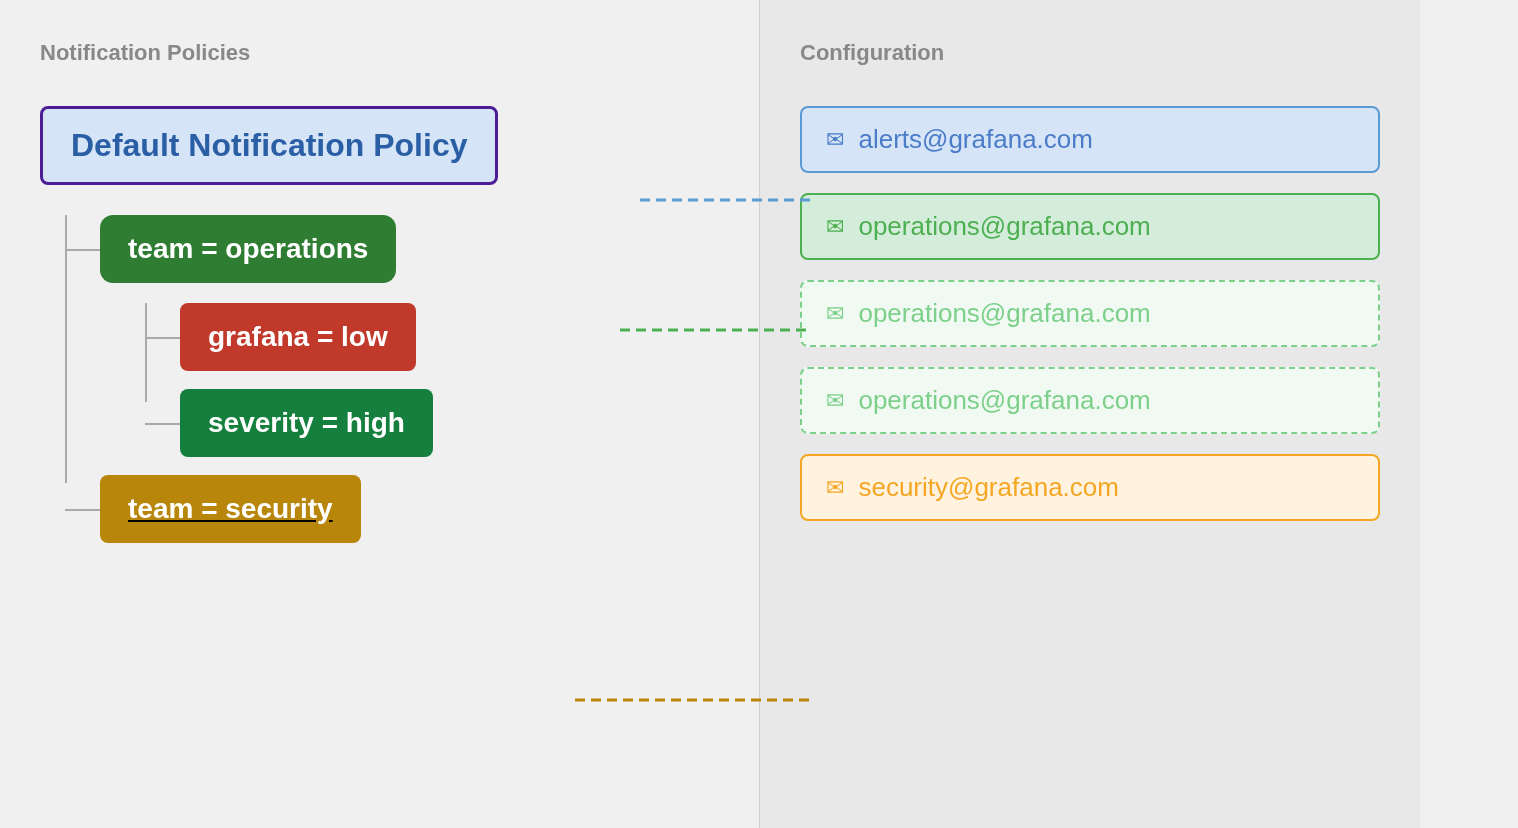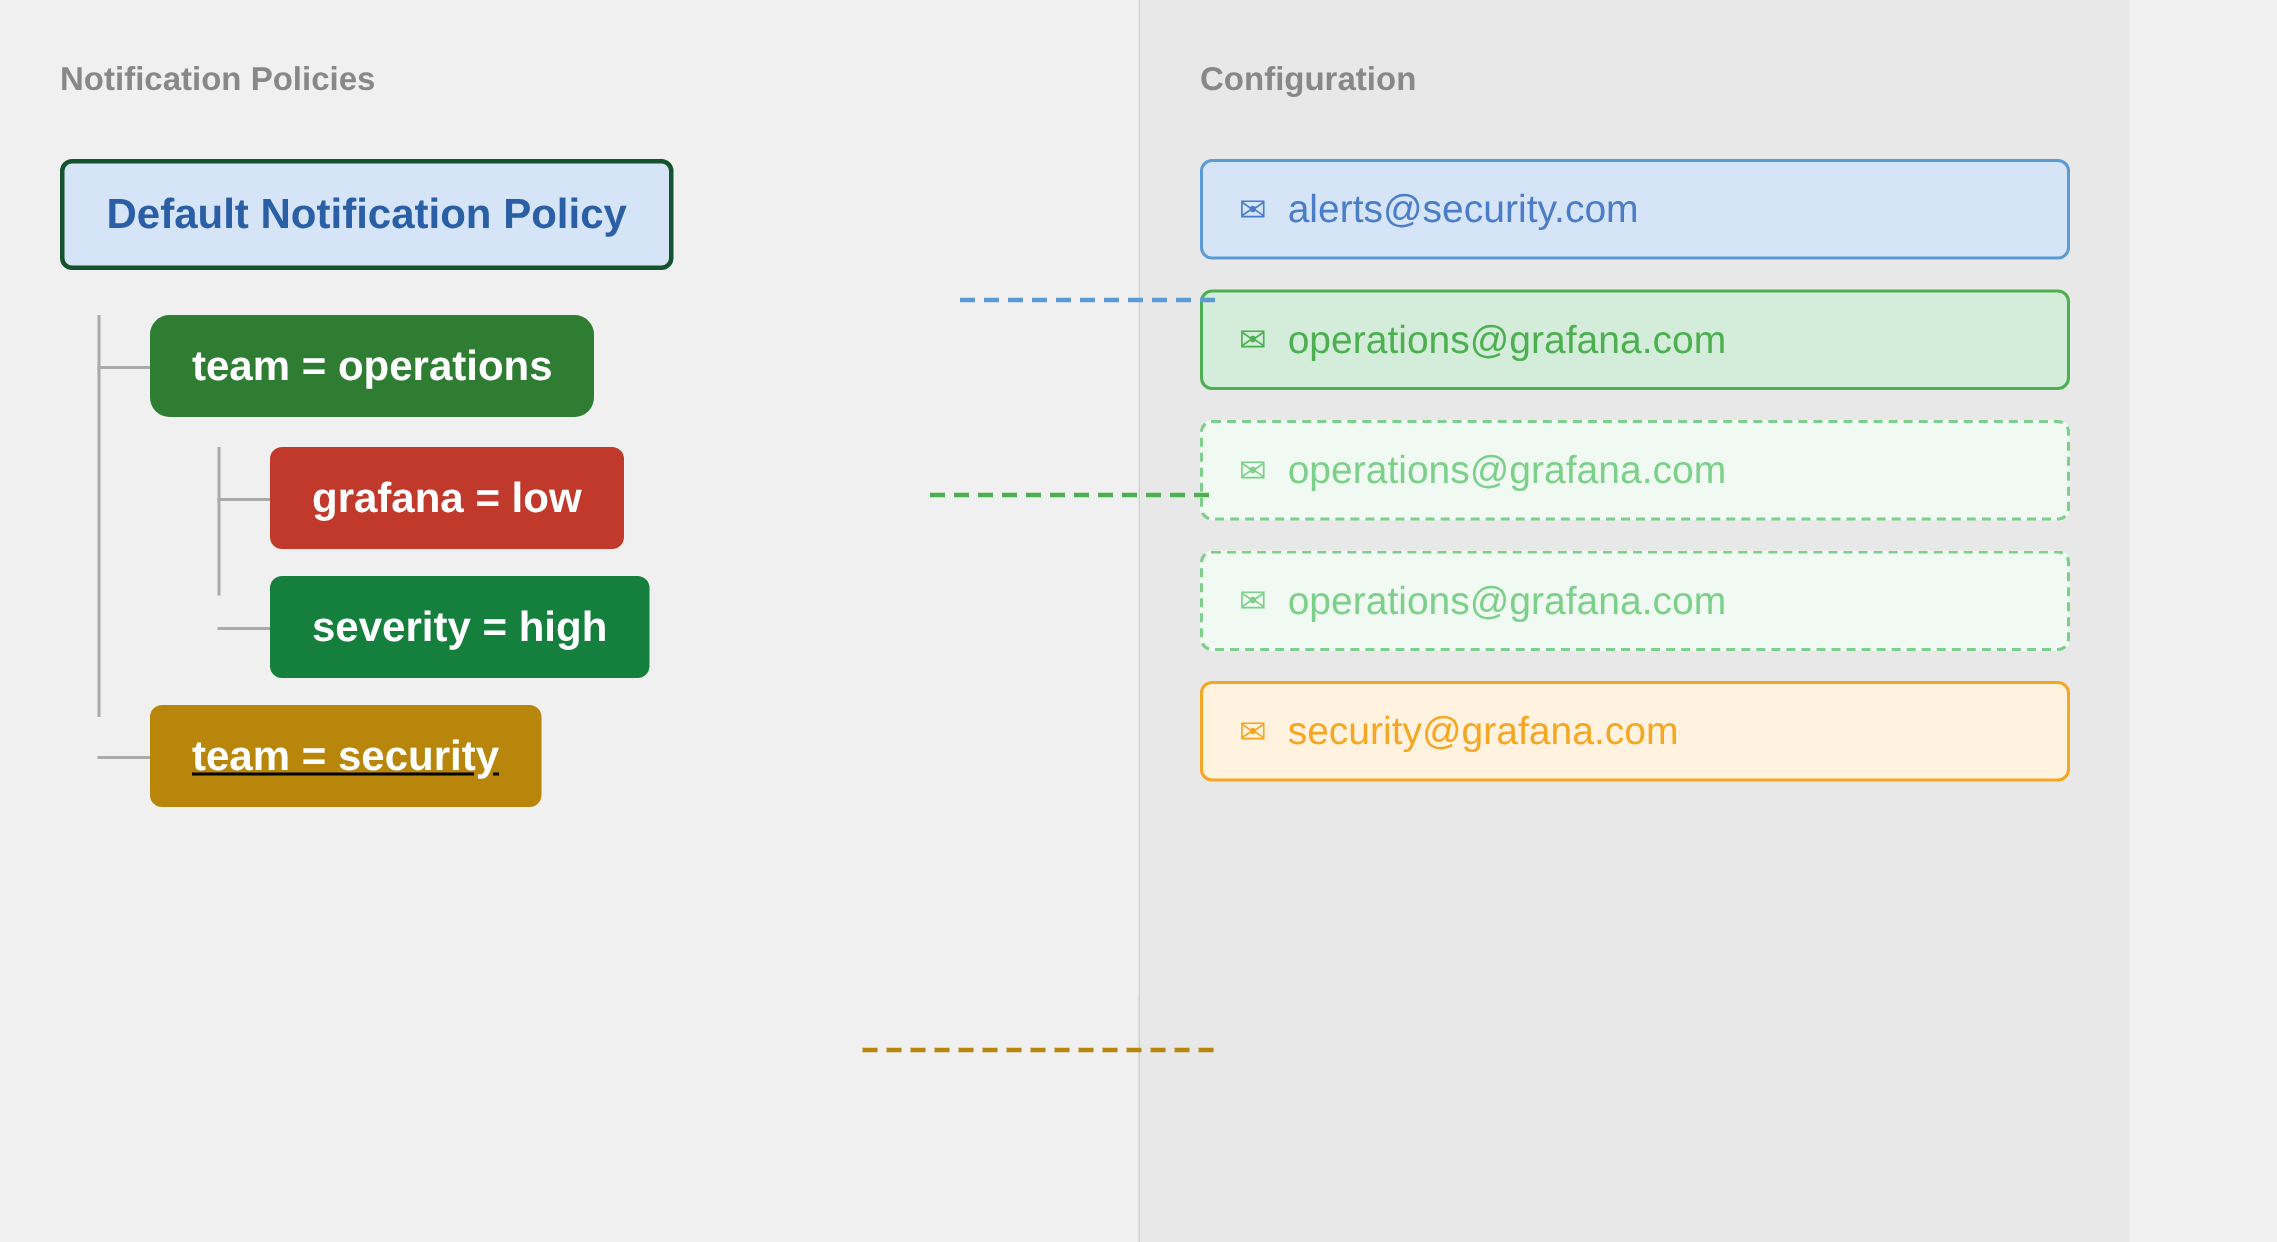--- a/index.html
+++ b/index.html
@@ -37,23 +37,23 @@
       align-items: center;
       padding: 18px 28px;
       border-radius: 8px;
       font-size: 28px;
       font-weight: 700;
       color: white;
       white-space: nowrap;
     }
     .policy-default {
       background: #d6e4f7;
-      border: 3px solid #14532d;
+      border: 3px solid #4c1d95;
       color: #2a5fa5;
-      font-size: 28px;
+      font-size: 32px;
     }
     .policy-ops {
       background: #2e7d32;
       border-radius: 13px;
     }
     .policy-low {
       background: #c0392b;
     }
     .policy-high {
       background: #15803d;
@@ -208,21 +208,21 @@
 </div>
 
 <div class="right-panel">
   <div class="panel-title">Configuration</div>
 
   <div class="config-section">
 
     <div class="config-row">
       <div class="config-box config-default">
         <span class="mail-icon">✉</span>
-        <span>alerts@security.com</span>
+        <span>alerts@grafana.com</span>
       </div>
     </div>
 
     <div class="config-row">
       <div class="config-box config-ops-solid">
         <span class="mail-icon">✉</span>
         <span>operations@grafana.com</span>
       </div>
     </div>
 

